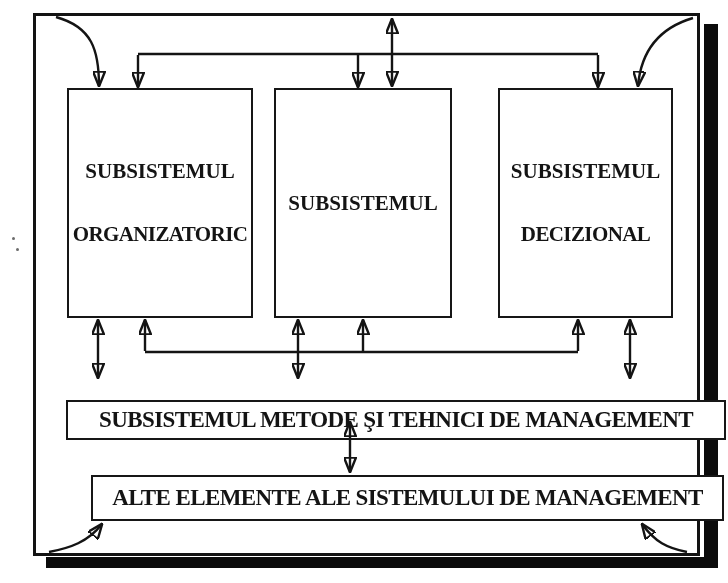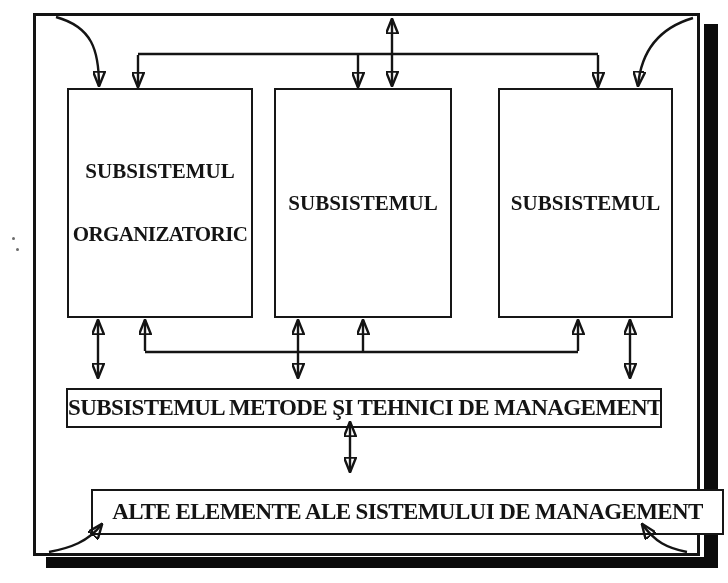--- a/index.html
+++ b/index.html
@@ -15,22 +15,22 @@
   .shadow.right{left:704px;top:24px;width:14px;height:543px;}
   .shadow.bottom{left:46px;top:557px;width:672px;height:11px;}
   .box{
     position:absolute;box-sizing:border-box;border:2px solid #161616;background:#ffffff;
     display:flex;flex-direction:column;justify-content:center;
     text-align:center;z-index:2;
   }
   .b1{left:67px;top:88px;width:186px;height:230px;}
   .b2{left:274px;top:88px;width:178px;height:230px;}
   .b3{left:498px;top:88px;width:175px;height:230px;}
-  .metode{left:66px;top:388px;width:596px;height:40px;}
-  .alte{left:91px;top:489px;width:633px;height:46px;}
+  .metode{left:66px;top:400px;width:660px;height:40px;}
+  .alte{left:91px;top:475px;width:633px;height:46px;}
   .tb span{display:block;font-size:21px;font-weight:bold;line-height:27px;white-space:nowrap;}
   .tb .l2{letter-spacing:-0.6px;margin-top:36px;}
   .wb span{font-size:23px;font-weight:bold;white-space:nowrap;letter-spacing:-0.6px;}
   svg.connectors{position:absolute;left:0;top:0;z-index:3;pointer-events:none;}
   svg.connectors path{stroke:#141414;stroke-width:2.4;fill:none;}
   .speck{position:absolute;width:3px;height:3px;border-radius:50%;background:#3a3a3a;opacity:.75;}
   .speck.s1{left:12px;top:237px;}
   .speck.s2{left:16px;top:248px;}
 </style>
 </head>
@@ -81,20 +81,21 @@
     <span class="l1">SUBSISTEMUL</span>
     <span class="l2">ORGANIZATORIC</span>
   </div>
 
   <div class="box tb b2">
     <span class="l1">SUBSISTEMUL</span>
   </div>
 
   <div class="box tb b3">
     <span class="l1">SUBSISTEMUL</span>
+    <span class="l2">DECIZIONAL</span>
   </div>
 
   <div class="box wb metode">
     <span>SUBSISTEMUL METODE ŞI TEHNICI DE MANAGEMENT</span>
   </div>
 
   <div class="box wb alte">
     <span>ALTE ELEMENTE ALE SISTEMULUI DE MANAGEMENT</span>
   </div>
 

